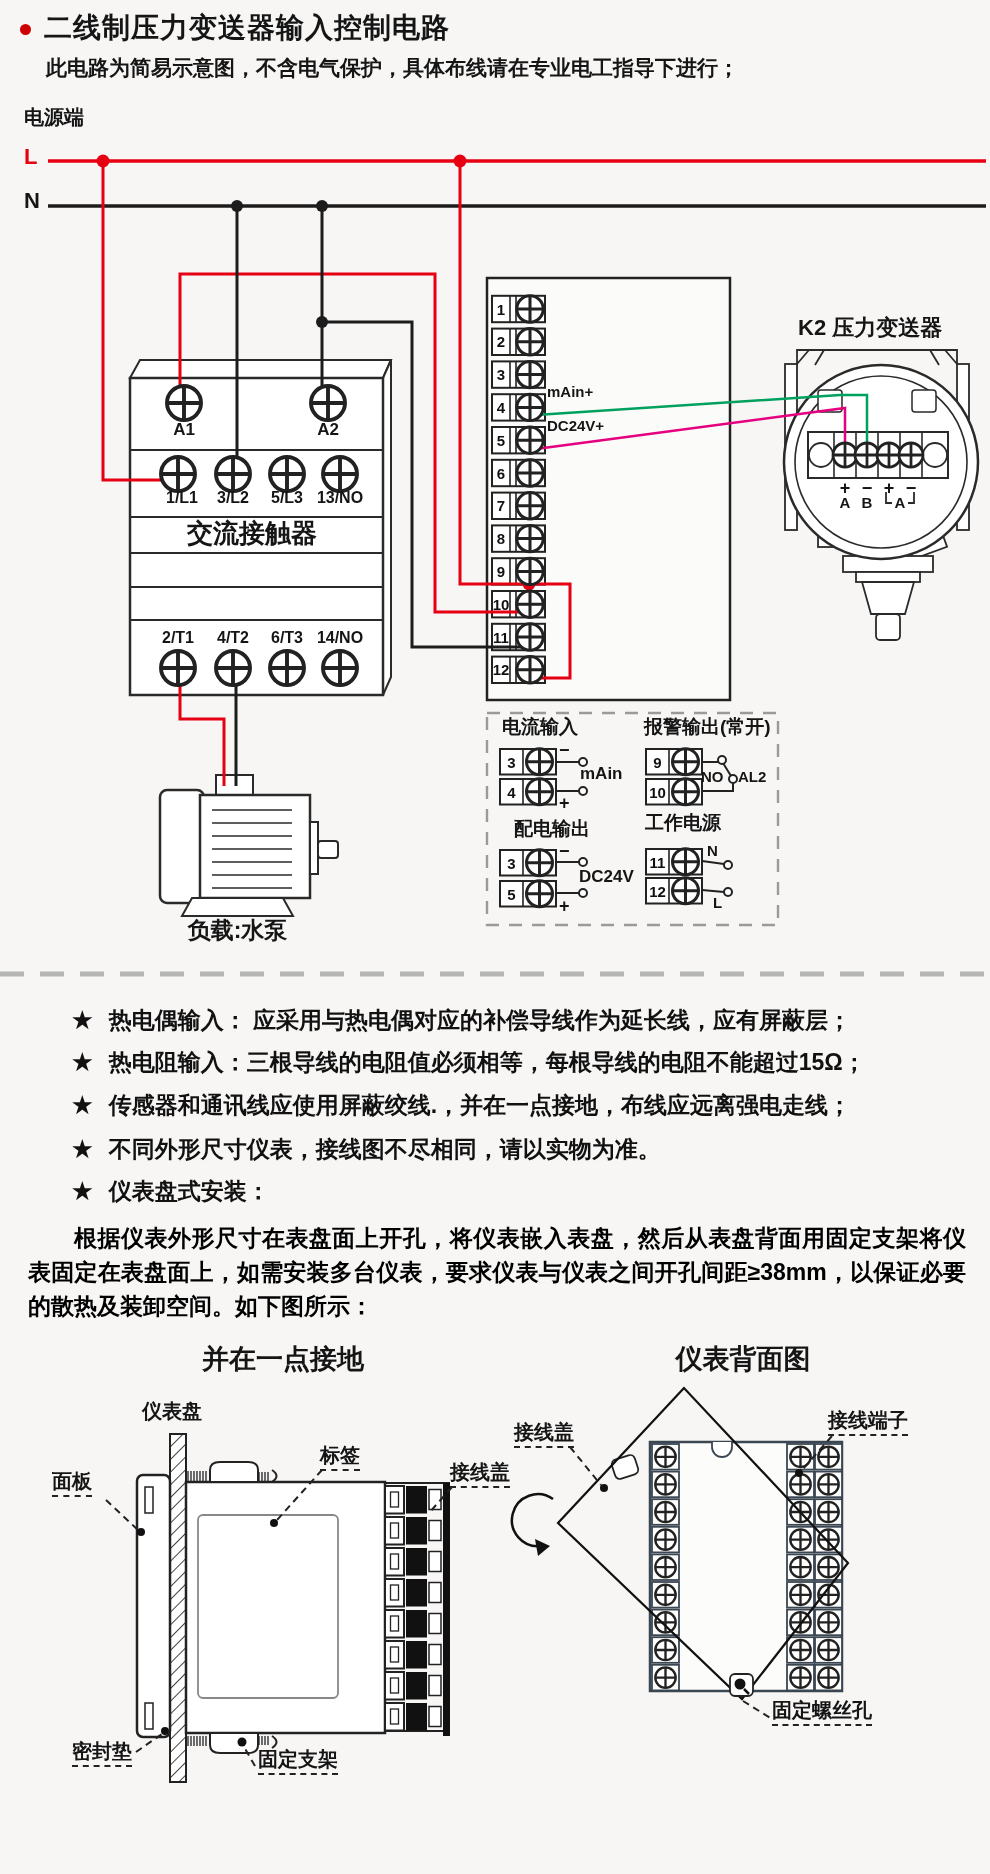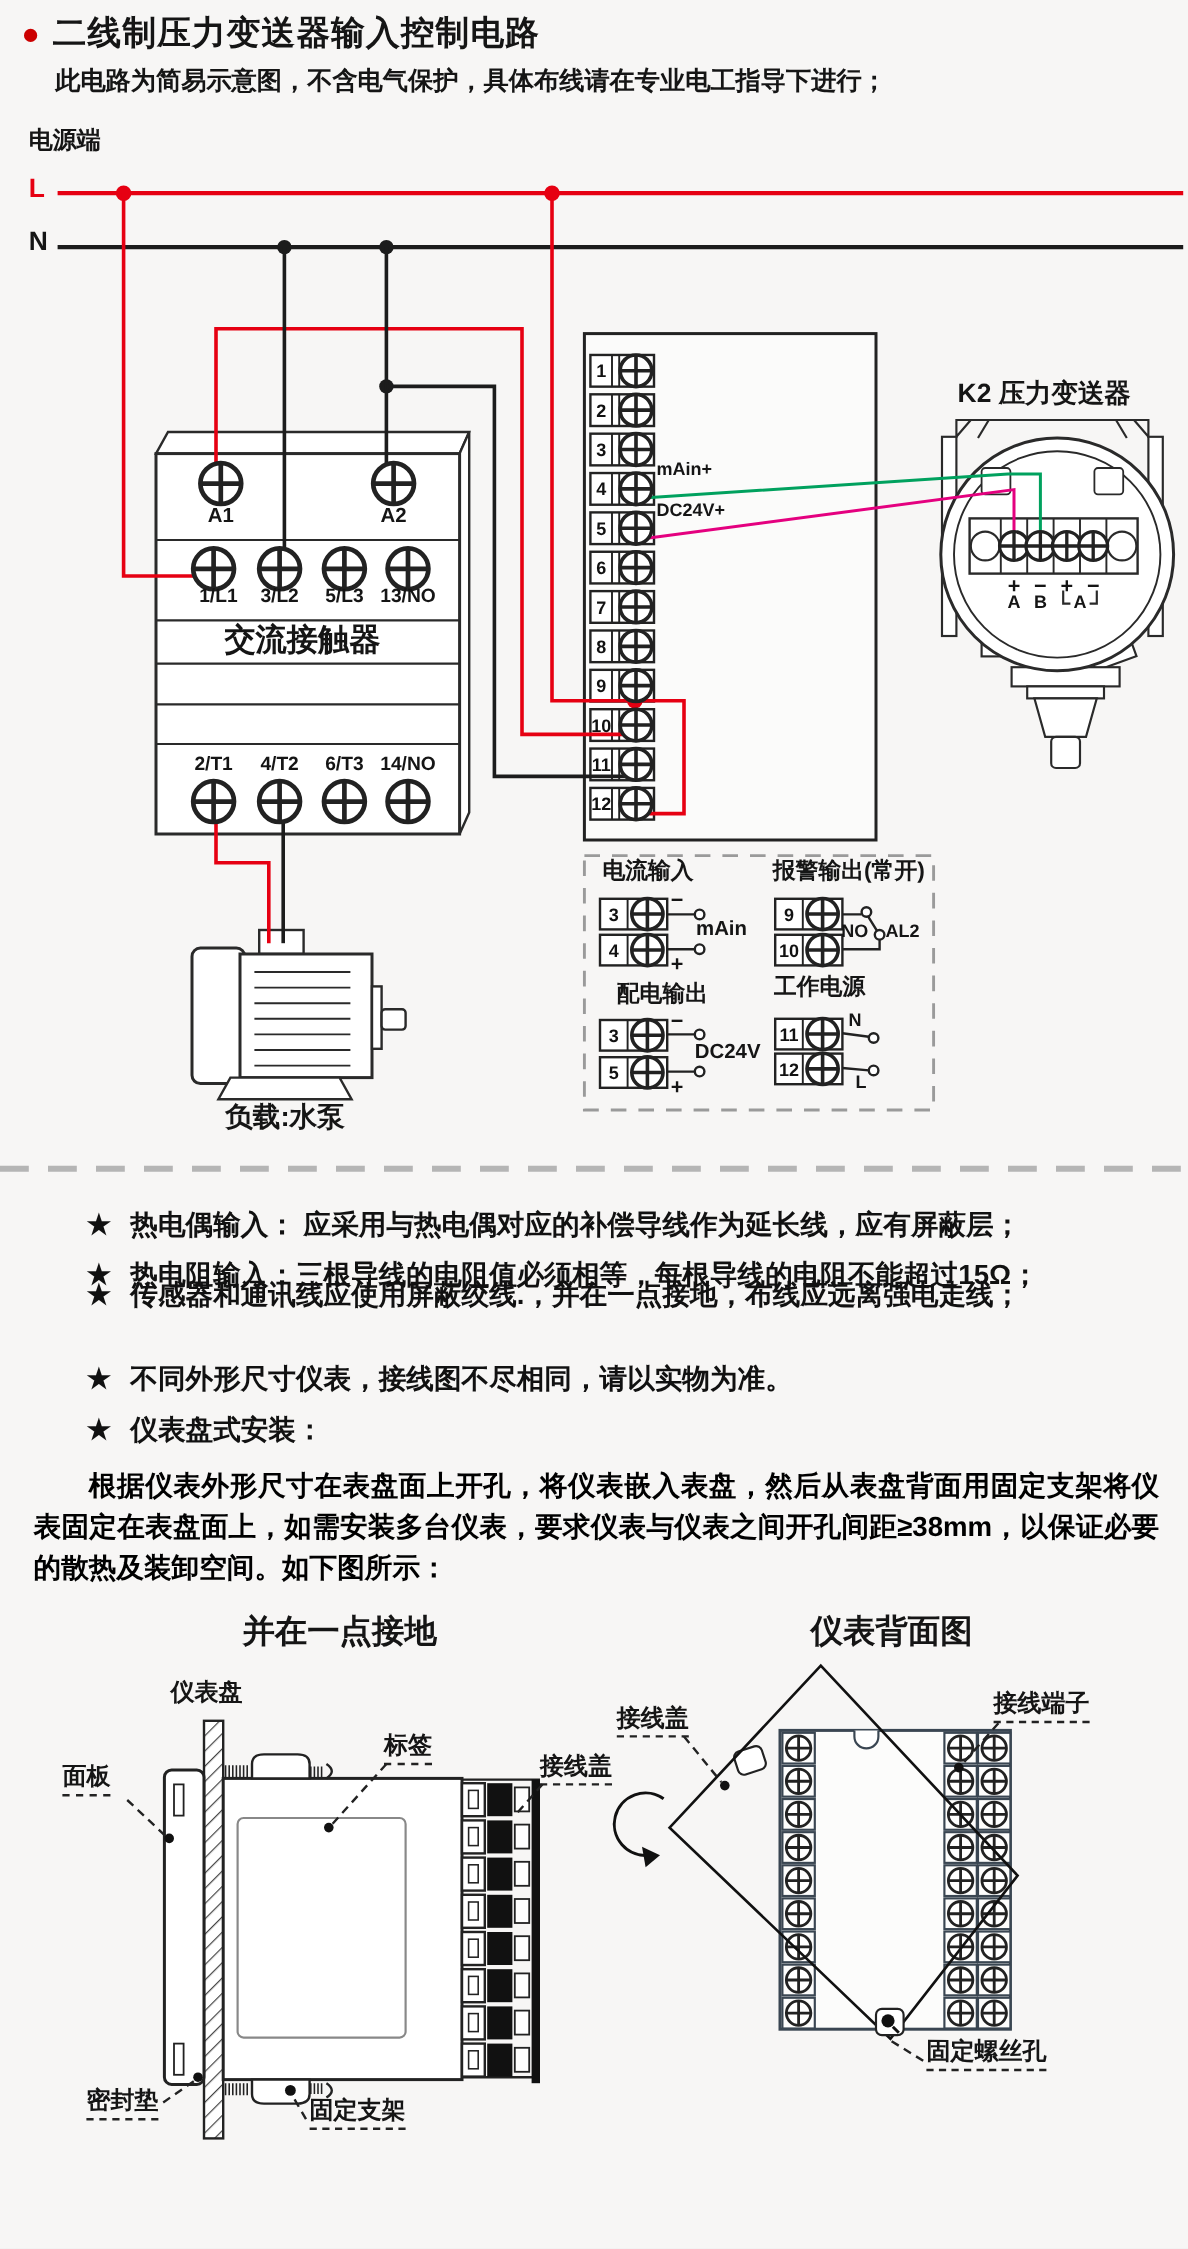--- a/index.html
+++ b/index.html
@@ -429,21 +429,21 @@
 <div class="lbl" style="left:559px;top:841px;font-size:18px;">−</div>
 <div class="lbl" style="left:559px;top:896px;font-size:18px;">+</div>
 <div class="lbl" style="left:579px;top:867px;font-size:17px;">DC24V</div>
 
 <div class="lbl" style="left:645px;top:812px;font-size:19px;">工作电源</div>
 <div class="lbl" style="left:707px;top:842px;font-size:15px;">N</div>
 <div class="lbl" style="left:713px;top:894px;font-size:15px;">L</div>
 
 <div class="bullet" style="top:1005px;"><span class="star">★</span><span>热电偶输入： 应采用与热电偶对应的补偿导线作为延长线，应有屏蔽层；</span></div>
 <div class="bullet" style="top:1047px;"><span class="star">★</span><span>热电阻输入：三根导线的电阻值必须相等，每根导线的电阻不能超过15Ω；</span></div>
-<div class="bullet" style="top:1064px;text-align:center;"><span class="star">★</span><span>传感器和通讯线应使用屏蔽绞线.，并在一点接地，布线应远离强电走线；</span></div>
+<div class="bullet" style="top:1090px;text-align:center;"><span class="star">★</span><span>传感器和通讯线应使用屏蔽绞线.，并在一点接地，布线应远离强电走线；</span></div>
 <div class="bullet" style="top:1134px;"><span class="star">★</span><span>不同外形尺寸仪表，接线图不尽相同，请以实物为准。</span></div>
 <div class="bullet" style="top:1176px;"><span class="star">★</span><span>仪表盘式安装：</span></div>
 
 <div id="para">根据仪表外形尺寸在表盘面上开孔，将仪表嵌入表盘，然后从表盘背面用固定支架将仪表固定在表盘面上，如需安装多台仪表，要求仪表与仪表之间开孔间距≥38mm，以保证必要的散热及装卸空间。如下图所示：</div>
 
 <div class="lbl c serif" style="left:190px;top:1344px;width:186px;font-size:27px;">并在一点接地</div>
 <div class="lbl c serif" style="left:650px;top:1344px;width:186px;font-size:27px;">仪表背面图</div>
 
 <div class="lbl" style="left:142px;top:1400px;font-size:20px;">仪表盘</div>
 <div class="lbl tag" style="left:52px;top:1470px;font-size:20px;">面板</div>

